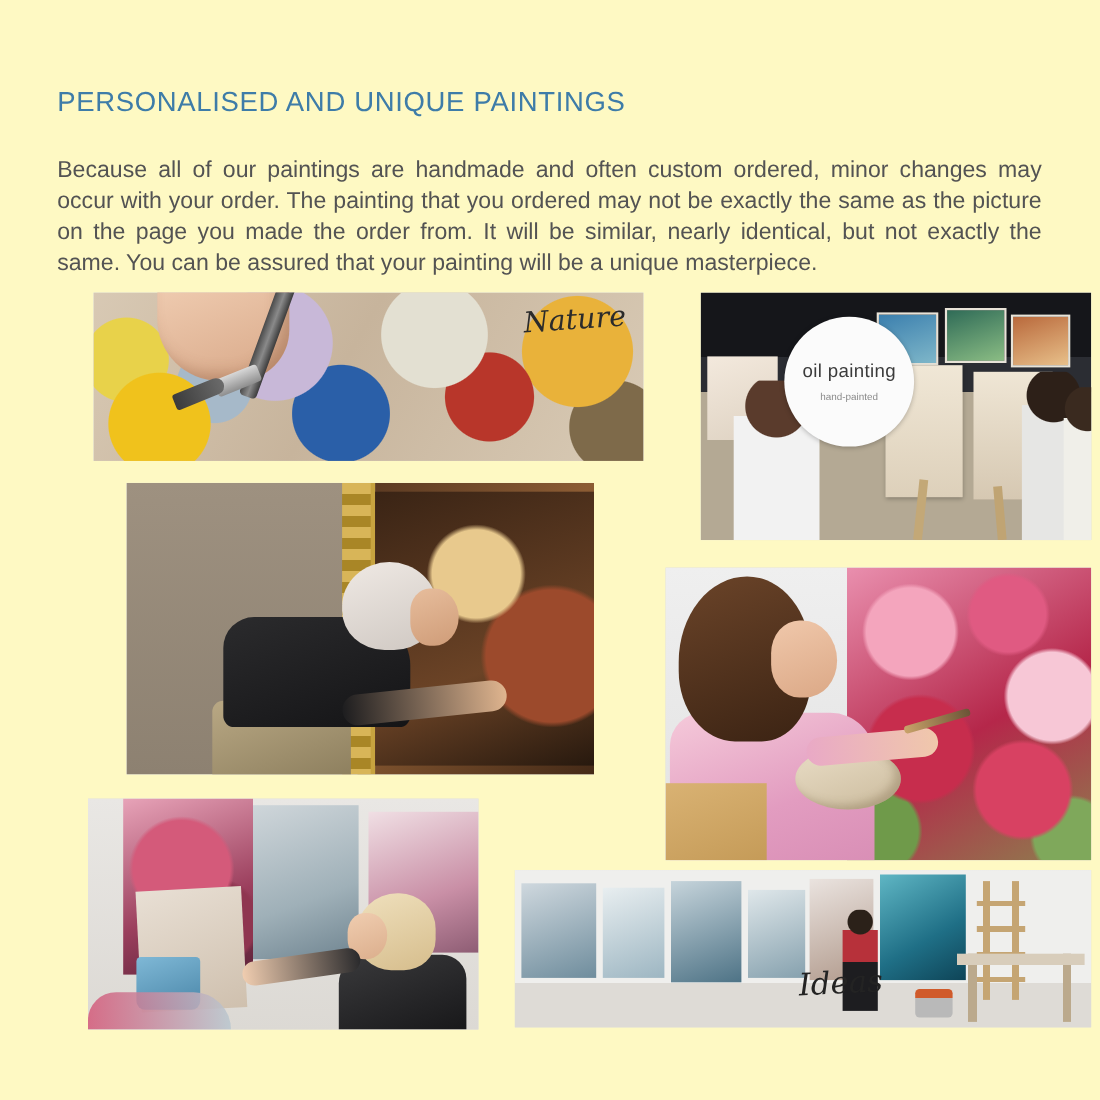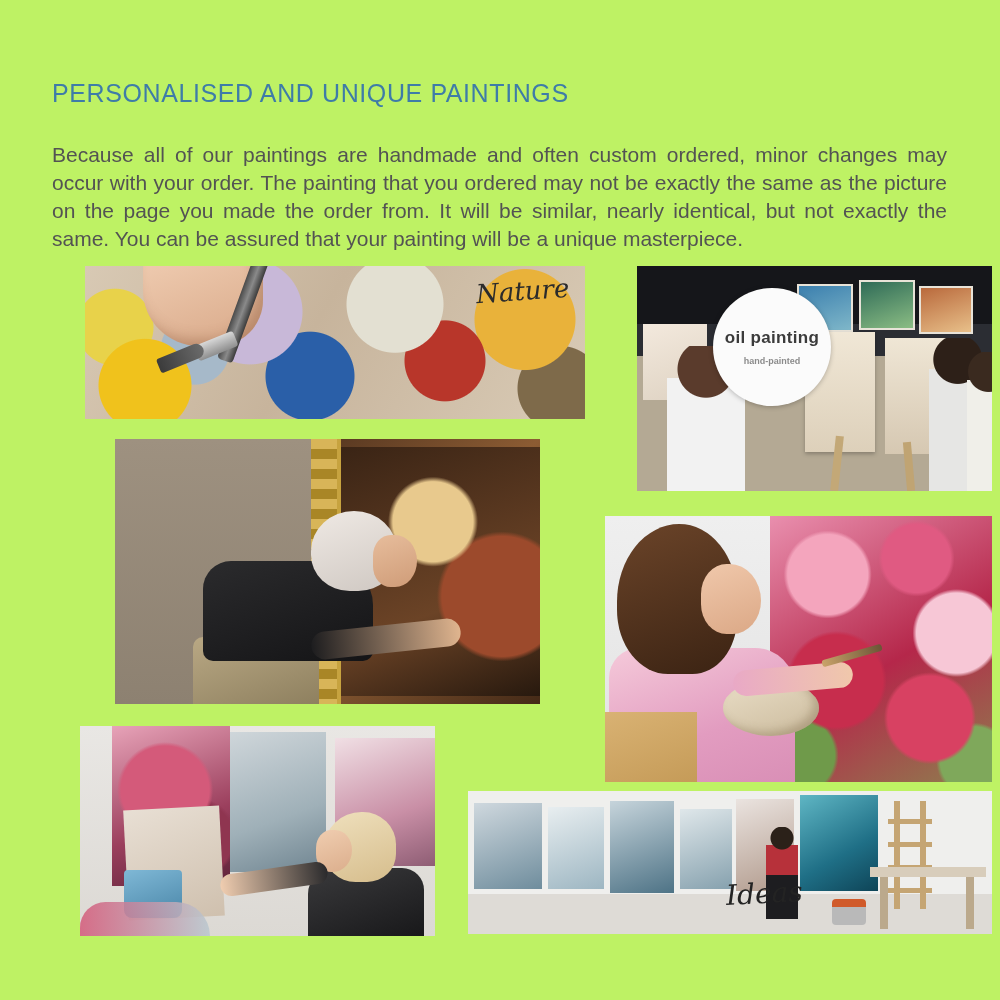--- a/index.html
+++ b/index.html
@@ -13,21 +13,21 @@
     font-family: "Liberation Sans", sans-serif;
     color: #4a4a4a;
     position: relative;
     overflow: hidden;
   }
   .page {
     position: absolute;
     left: 0; top: 0;
     width: 1000px;
     height: 1000px;
-    background: #bef264;
+    background: #fef9c3;
   }
   .heading {
     position: absolute;
     left: 52px;
     top: 62px;
     font-size: 25px;
     letter-spacing: 0.6px;
     color: #3e7ca8;
     font-weight: 400;
   }
@@ -97,21 +97,21 @@
   #p-palette .word {
     position:absolute; right:16px; top:10px;
     font-family:"DejaVu Serif", serif;
     font-style: italic;
     font-size: 26px;
     color:#2b2b2b;
     transform: rotate(-4deg);
   }
 
   
-  #p-class { left: 597px; top: 250px; width: 355px; height: 225px; font-weight: bold; }
+  #p-class { left: 597px; top: 250px; width: 355px; height: 225px; }
   #p-class .bg {
     position:absolute; inset:0;
     background:
       linear-gradient(180deg,#15161a 0 26%, #2b2d33 26% 40%, #b4a994 40% 100%);
   }
   #p-class .canvasA { position:absolute; left:6px; top:58px; width:64px; height:76px; background:linear-gradient(160deg,#f3e9dd,#ded2c2); }
   #p-class .canvasB { position:absolute; left:92px; top:52px; width:62px; height:80px; background:linear-gradient(160deg,#e9e2d6,#cfc4b2); }
   #p-class .painting1 { position:absolute; left:160px; top:18px; width:52px; height:44px; background:linear-gradient(160deg,#3b7fae,#7fb7c9); border:2px solid #e8e3d8;}
   #p-class .painting2 { position:absolute; left:222px; top:14px; width:52px; height:46px; background:linear-gradient(160deg,#2f6b57,#8bbd84); border:2px solid #e8e3d8;}
   #p-class .painting3 { position:absolute; left:282px; top:20px; width:50px; height:44px; background:linear-gradient(160deg,#b9693c,#e8c08a); border:2px solid #e8e3d8;}

